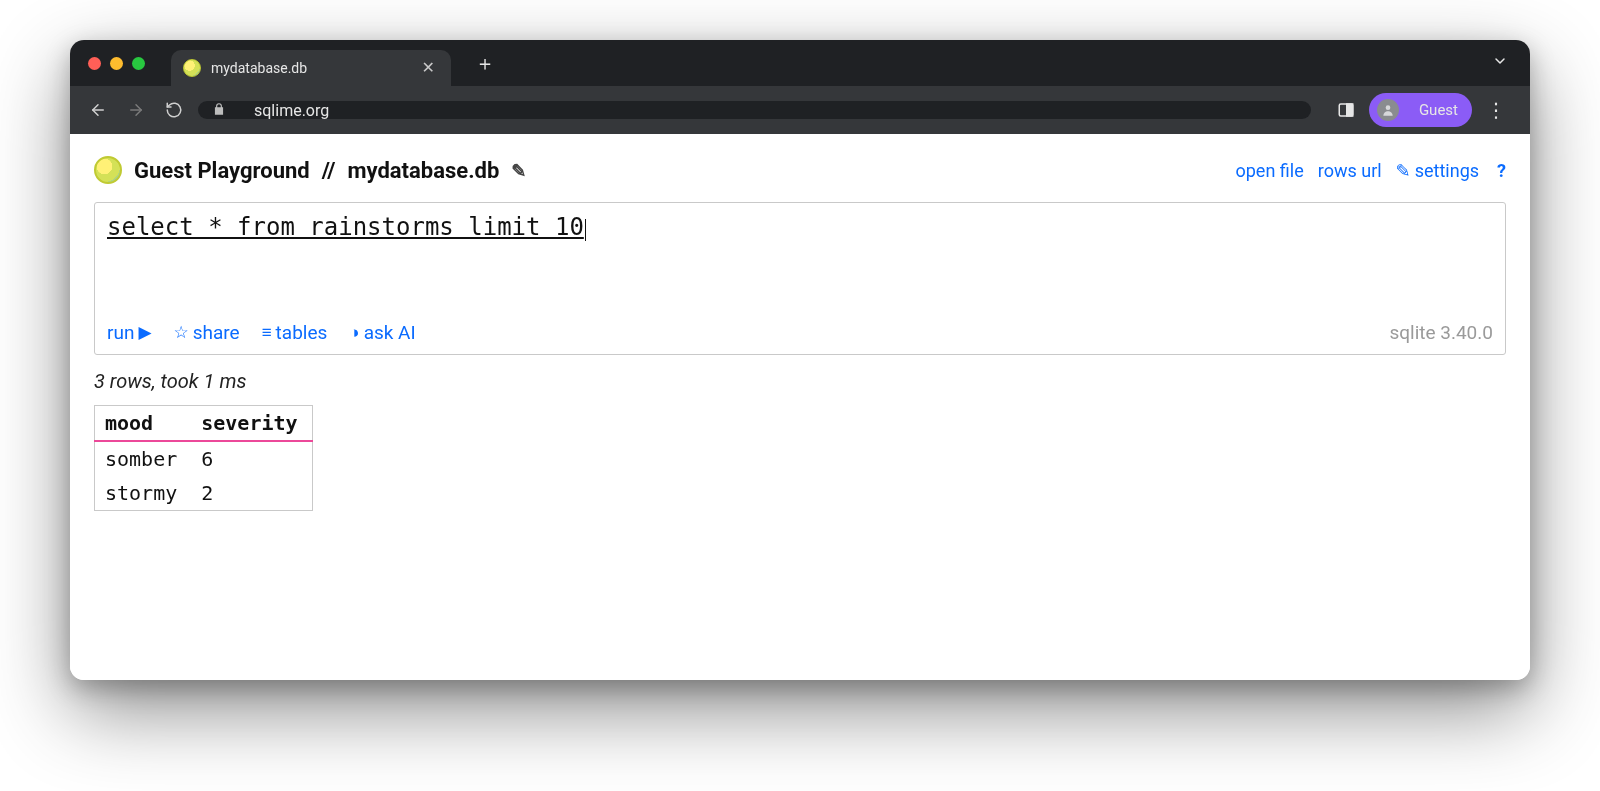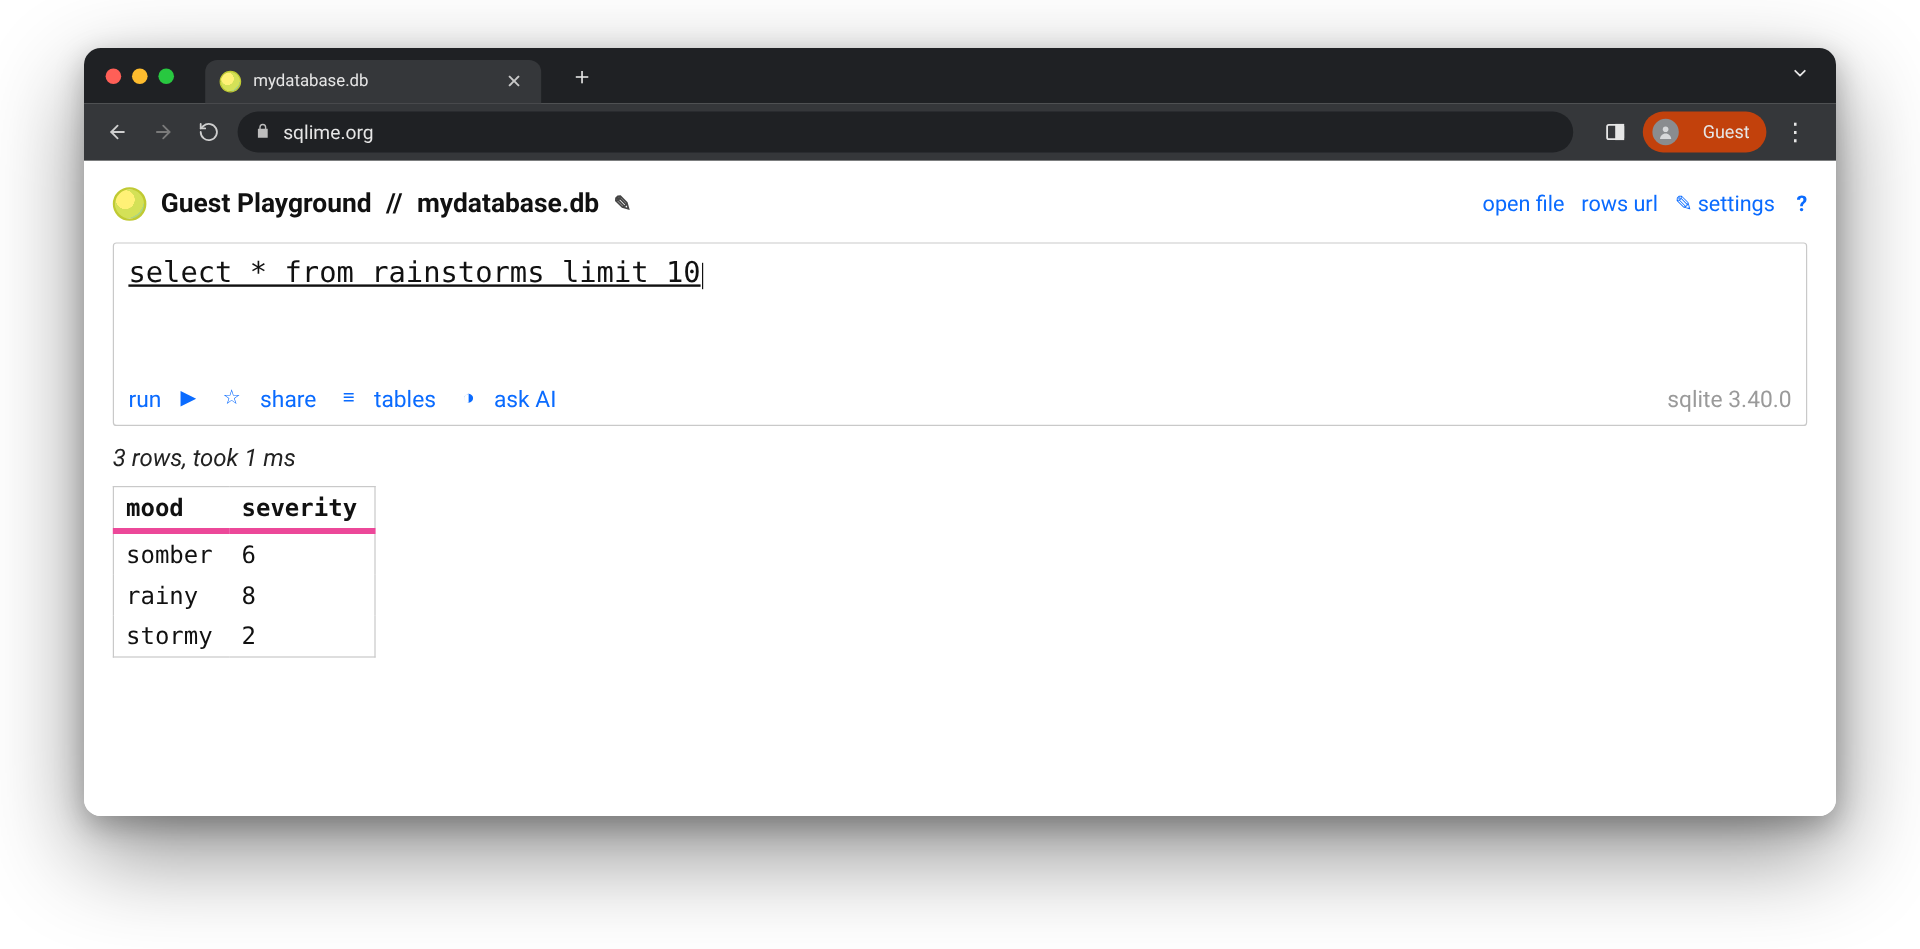--- a/index.html
+++ b/index.html
@@ -76,34 +76,34 @@
     padding: 0 14px;
     gap: 10px;
   }
   .nav-btn { color: #cfcfcf; width: 28px; text-align: center; cursor: pointer; }
   .nav-btn.disabled { color: #7a7a7a; cursor: default; }
   .nav-btn svg { width: 18px; height: 18px; display:block; margin:auto; }
   .addr {
     flex: 1;
     background: #1f2124;
     border-radius: 22px;
-    height: 34px;
+    height: 18px;
     display: flex;
     align-items: center;
     padding: 0 14px;
-    gap: 10px;
+    gap: 28px;
     color: #e6e6e6;
     font-size: 16px;
   }
   .lock { color: #bdbdbd; }
   .tb-right { display:flex; align-items:center; gap:6px; margin-left:8px; }
   .tb-icon { color:#e6e6e6; width:34px; height:34px; display:flex; align-items:center; justify-content:center; border-radius:6px; cursor:pointer; }
   .guest-chip {
     display:flex; align-items:center; gap:20px;
-    background:#c2410c; color:#e6e6e6;
+    background:#8b5cf6; color:#e6e6e6;
     border-radius: 20px; height:34px; padding: 0 14px 0 8px;
     font-size:15px; cursor:pointer;
   }
   .avatar { width:22px;height:22px;border-radius:50%;background:#8a8c8f;display:flex;align-items:center;justify-content:center; }
   .avatar svg{width:14px;height:14px;fill:#d7d8da;}
   .kebab { color:#e6e6e6; cursor:pointer; padding:4px 8px; font-size:20px; letter-spacing:2px; }
   
   .page {
     flex:1;
     background:#fff;
@@ -156,40 +156,40 @@
     background:#111;
     vertical-align:text-bottom;
     margin-left:1px;
   }
   .editor-actions {
     display:flex; align-items:center;
     gap:22px;
     padding:8px 12px 10px 12px;
     font-size:19px;
   }
-  .ea { color:#0a6bff; cursor:pointer; display:flex; align-items:center; gap:16px; }
+  .ea { color:#0a6bff; cursor:pointer; display:flex; align-items:center; gap:4px; }
   .ea .glyph { font-size:17px; line-height:1; }
   .version { margin-left:auto; color:#9a9a9a; font-size:19px; }
   
   .status { margin-top:14px; font-size:20px; color:#222;font-style:italic; }
   .result-table {
     margin-top:12px;
     border-collapse:collapse;
     font-family: ui-monospace, SFMono-Regular, Menlo, Consolas, monospace;
     font-size:20px;
   }
   .result-table th, .result-table td {
     text-align:left;
     padding:5px 14px 5px 10px;
   }
   .result-table thead th { font-weight:700; }
   .result-table {
     border:1px solid #c9c9c9;
   }
-  .result-table thead tr { border-bottom:5px solid #ec4899; }
+  .result-table thead tr { border-bottom:2px solid #ec4899; }
 </style>
 </head>
 <body>
 
 <div class="stage">
   <div class="browser">
 
     <div class="tabstrip">
       <div class="traffic">
         <div class="dot red"></div>
@@ -303,24 +303,20 @@
               <th>mood</th>
               <th>severity</th>
             </tr>
           </thead>
         <tbody>
             <tr>
               <td>somber</td>
               <td>6</td>
             </tr>
             <tr>
-              <td>rainy</td>
-              <td>8</td>
-            </tr>
-            <tr>
               <td>stormy</td>
               <td>2</td>
             </tr>
           </tbody>
       </table>
     </div>
 
   </div>
 </div>
 

